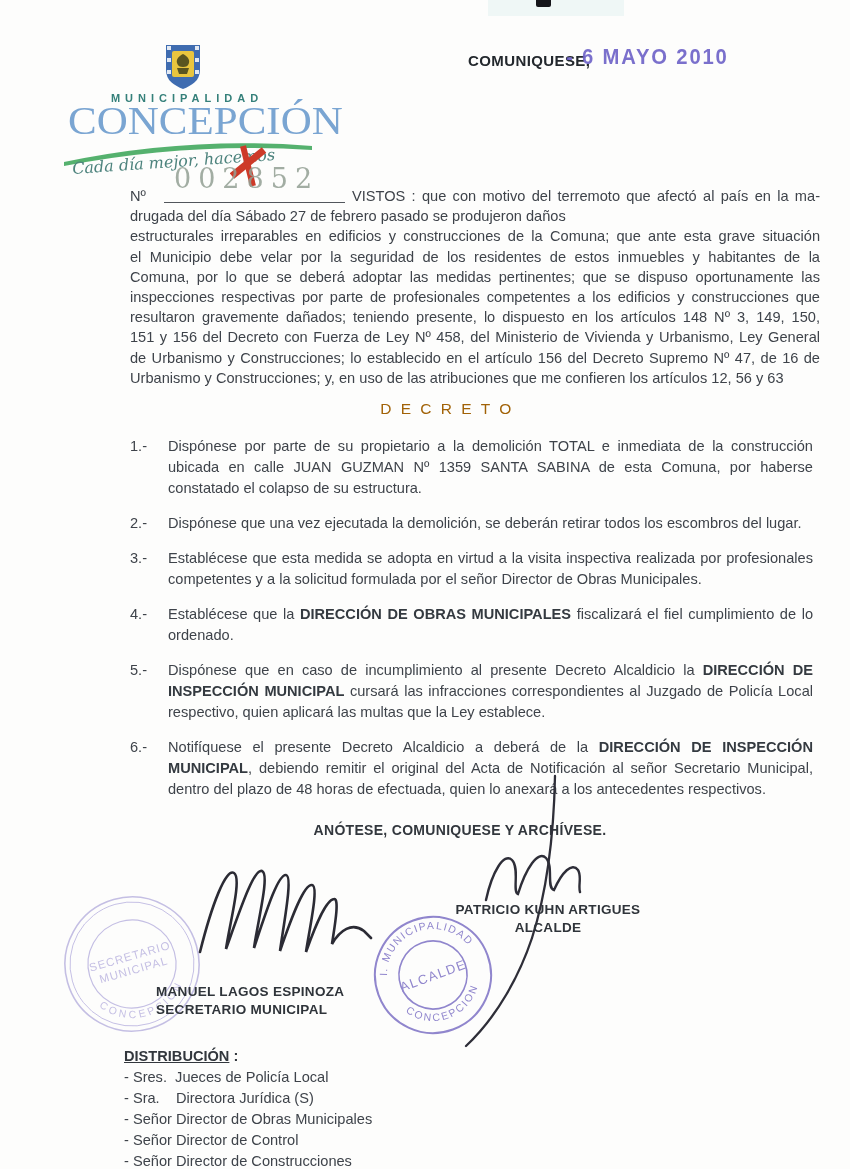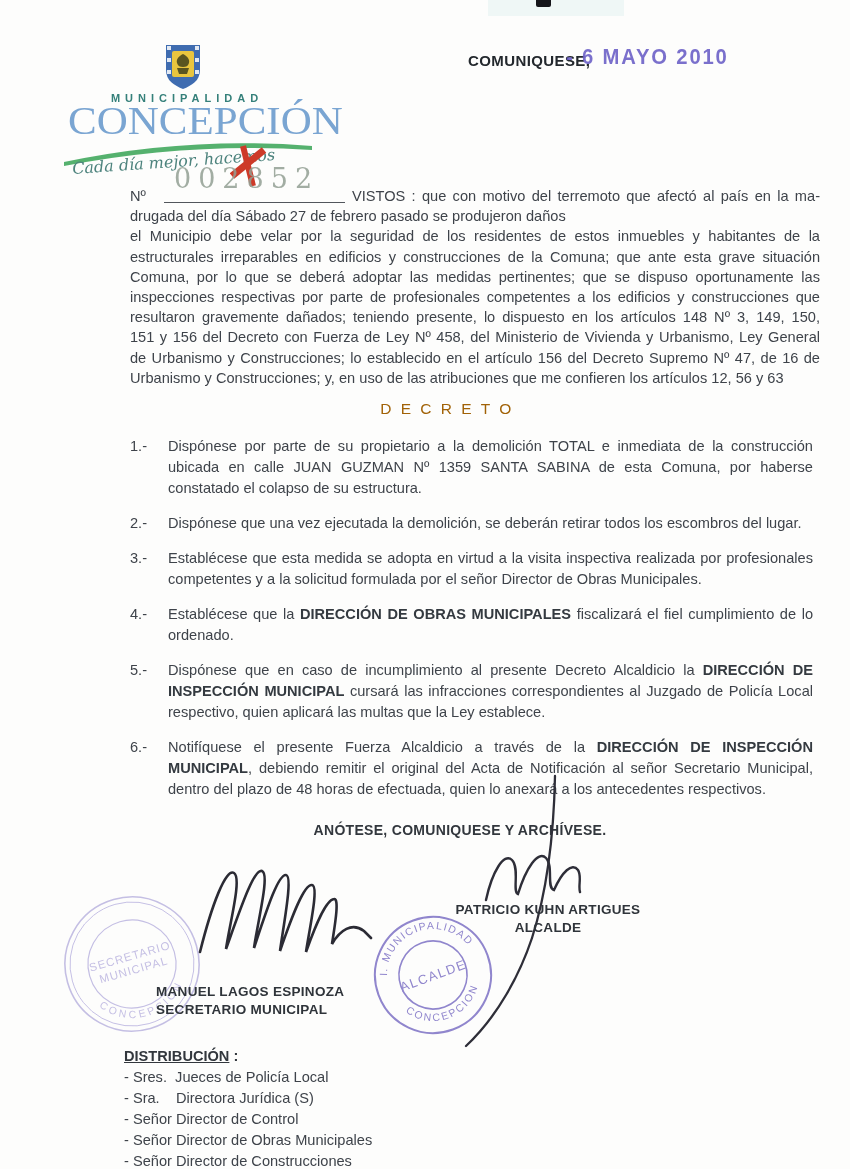--- a/index.html
+++ b/index.html
@@ -131,22 +131,22 @@
     <div class="numline">
       <span class="num-label">Nº</span>
       <span class="num-blank"></span>
       <span class="num-stamp">002852</span>
       <span class="vistos-first">VISTOS : que con motivo del terremoto que afectó al país en la ma-</span>
     </div>
     <div class="ind2">drugada del día Sábado 27 de febrero pasado se produjeron daños</div>
 
     <div class="vlines">
 
-    <div class="jl">el Municipio debe velar por la seguridad de los residentes de estos inmuebles y habitantes de la</div>
-        <div class="jl">estructurales irreparables en edificios y construcciones de la Comuna; que ante esta grave situación</div>
+    <div class="jl">estructurales irreparables en edificios y construcciones de la Comuna; que ante esta grave situación</div>
+        <div class="jl">el Municipio debe velar por la seguridad de los residentes de estos inmuebles y habitantes de la</div>
         <div class="jl">Comuna, por lo que se deberá adoptar las medidas pertinentes; que se dispuso oportunamente las</div>
         <div class="jl">inspecciones respectivas por parte de profesionales competentes a los edificios y construcciones que</div>
         <div class="jl">resultaron gravemente dañados; teniendo presente, lo dispuesto en los artículos 148 Nº 3, 149, 150,</div>
         <div class="jl">151 y 156 del Decreto con Fuerza de Ley Nº 458, del Ministerio de Vivienda y Urbanismo, Ley General</div>
         <div class="jl">de Urbanismo y Construcciones; lo establecido en el artículo 156 del Decreto Supremo Nº 47, de 16 de</div>
         <div class="jl">Urbanismo y Construcciones; y, en uso de las atribuciones que me confieren los artículos 12, 56 y 63</div>
       </div>
 
     <div class="decreto-head">D E C R E T O</div>
 
@@ -172,21 +172,21 @@
           <div class="dtext"><span>Establécese que la </span><span class="bold">DIRECCIÓN DE OBRAS MUNICIPALES</span><span> fiscalizará el fiel cumplimiento de lo ordenado.</span></div>
         </div>
 
         <div class="ditem">
           <span class="dnum">5.-</span>
           <div class="dtext"><span>Dispónese que en caso de incumplimiento al presente Decreto Alcaldicio la </span><span class="bold">DIRECCIÓN DE INSPECCIÓN MUNICIPAL</span><span> cursará las infracciones correspondientes al Juzgado de Policía Local respectivo, quien aplicará las multas que la Ley establece.</span></div>
         </div>
 
         <div class="ditem">
           <span class="dnum">6.-</span>
-          <div class="dtext"><span>Notifíquese el presente Fuerza Alcaldicio a través de la </span><span class="bold">DIRECCIÓN DE INSPECCIÓN MUNICIPAL</span><span>, debiendo remitir el original del Acta de Notificación al señor Secretario Municipal, dentro del plazo de 48 horas de efectuada, quien lo anexará a los antecedentes respectivos.</span></div>
+          <div class="dtext"><span>Notifíquese el presente Decreto Alcaldicio a deberá de la </span><span class="bold">DIRECCIÓN DE INSPECCIÓN MUNICIPAL</span><span>, debiendo remitir el original del Acta de Notificación al señor Secretario Municipal, dentro del plazo de 48 horas de efectuada, quien lo anexará a los antecedentes respectivos.</span></div>
         </div>
       </div>
 
     <div class="closing">ANÓTESE, COMUNIQUESE Y ARCHÍVESE.</div>
   </div>
 
   <svg class="stamp-secretario" width="164" height="164" viewBox="0 0 164 164">
     <circle cx="82" cy="82" r="67" fill="none" stroke="#8d82cc" stroke-width="1.6"></circle>
     <circle cx="82" cy="82" r="62" fill="none" stroke="#8d82cc" stroke-width="0.9"></circle>
     <circle cx="82" cy="82" r="44" fill="none" stroke="#8d82cc" stroke-width="1.2"></circle>
@@ -231,19 +231,19 @@
   </div>
 
   <div class="dist">
     <div class="dist-head">
       <span class="u">DISTRIBUCIÓN</span><span> :</span>
     </div>
     <div class="dist-items">
 
     <div>- Sres.&nbsp;&nbsp;Jueces de Policía Local</div>
         <div>- Sra.&nbsp;&nbsp;&nbsp;&nbsp;Directora Jurídica (S)</div>
+        <div>- Señor Director de Obras Municipales</div>
         <div>- Señor Director de Control</div>
-        <div>- Señor Director de Obras Municipales</div>
         <div>- Señor Director de Construcciones</div>
       </div>
   </div>
 
 </div>
 
 </body></html>

